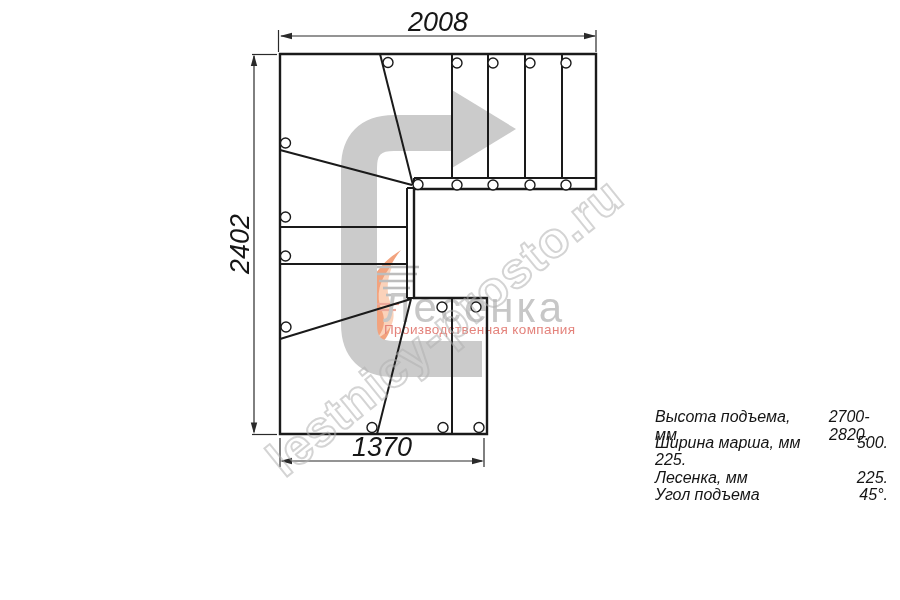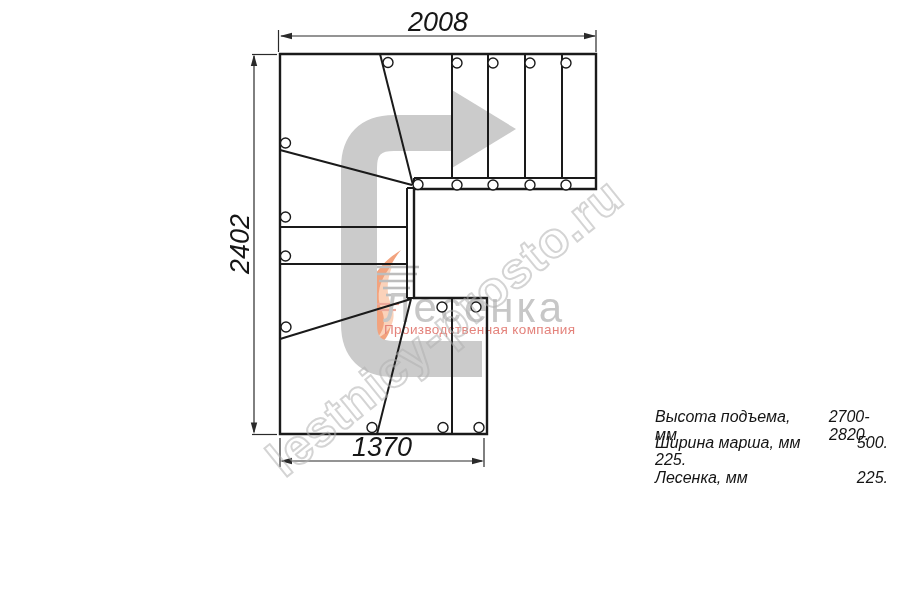--- a/index.html
+++ b/index.html
@@ -168,17 +168,21 @@
       <span class="spec-label">Ширина марша, мм</span>
       <span class="spec-value">500.</span>
     </div>
     <div class="spec-row">
       <span class="spec-value">225.</span>
     </div>
     <div class="spec-row">
       <span class="spec-label">Лесенка, мм</span>
       <span class="spec-value">225.</span>
     </div>
+    <div class="spec-row">
+      <span class="spec-label">Угол подъема</span>
+      <span class="spec-value">45°.</span>
+    </div>
   </div>
 
   <div id="site-watermark">lestnicy-prosto.ru</div>
 
 </div>
 
 </body></html>

